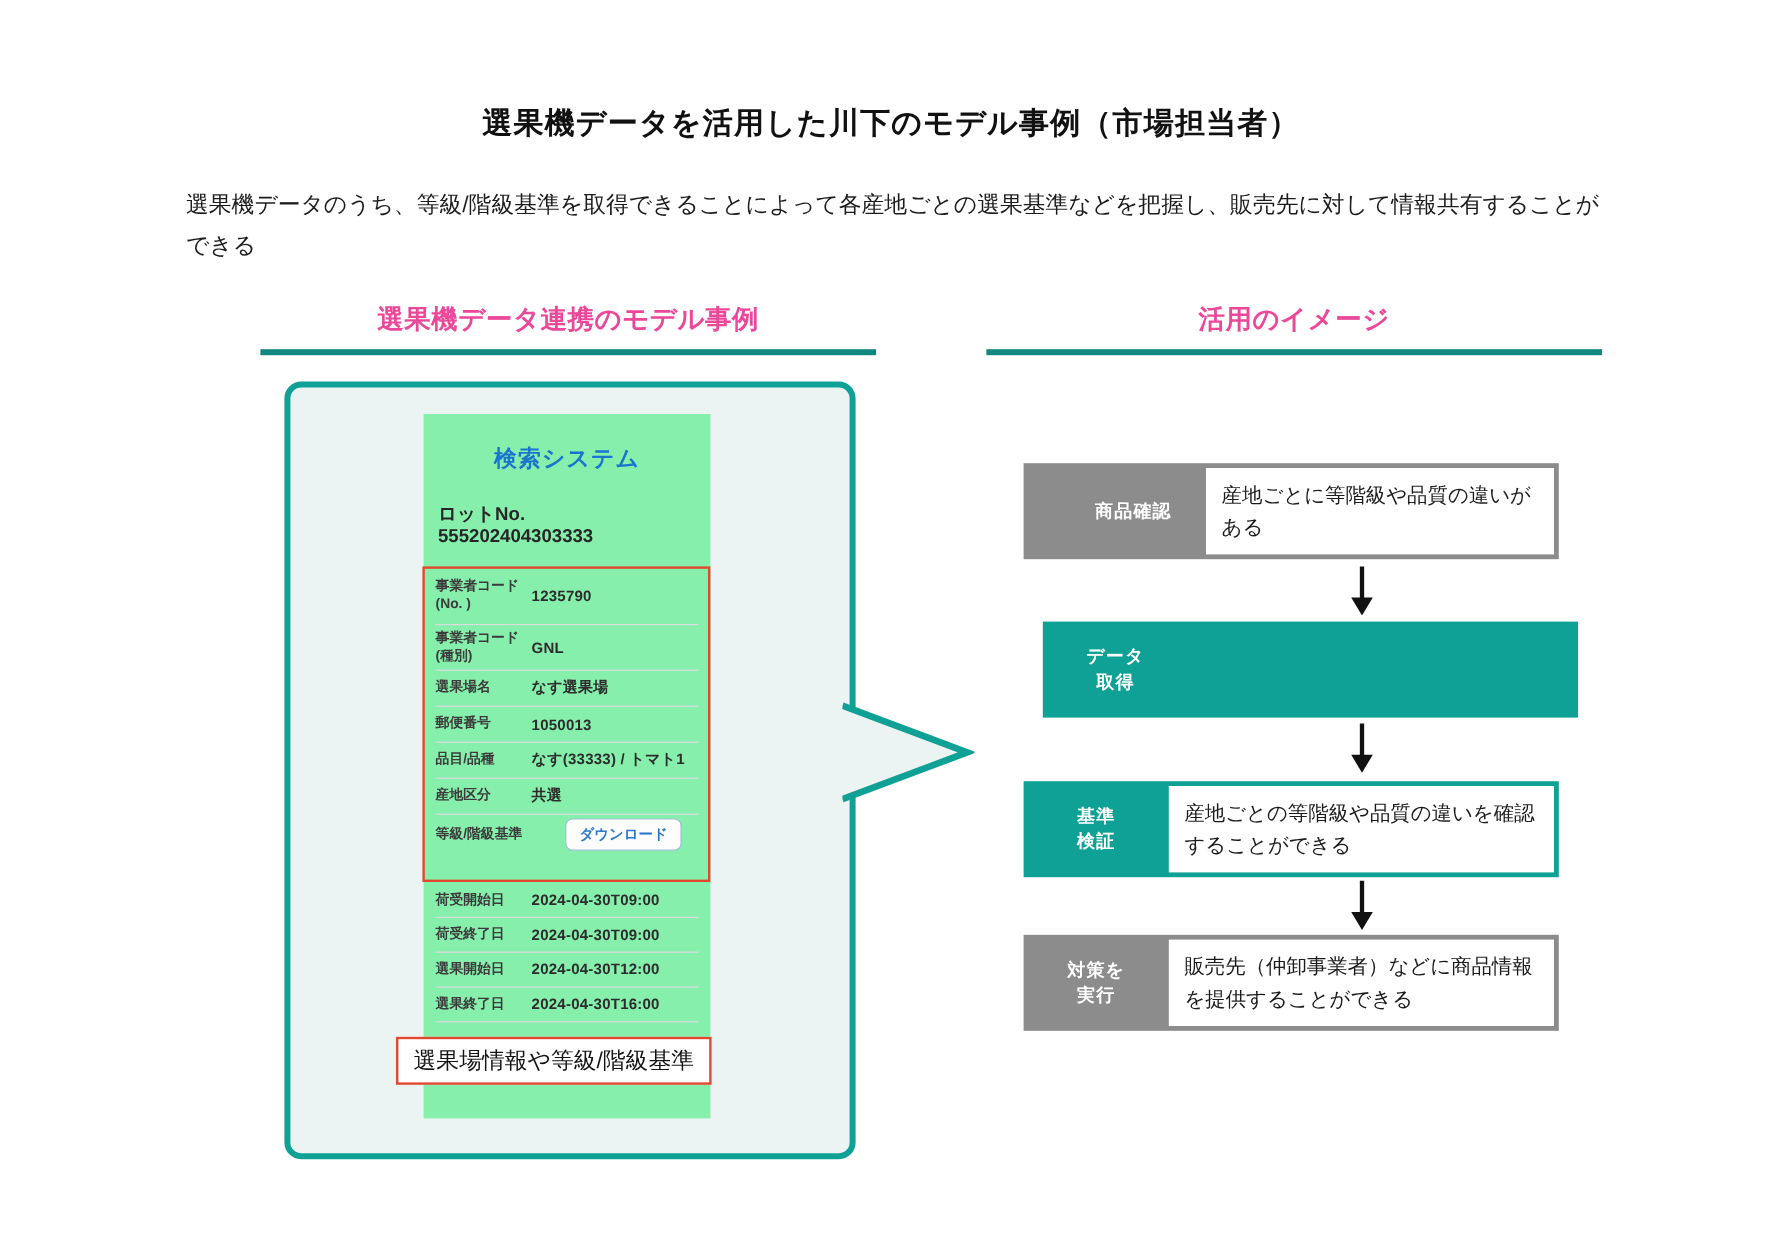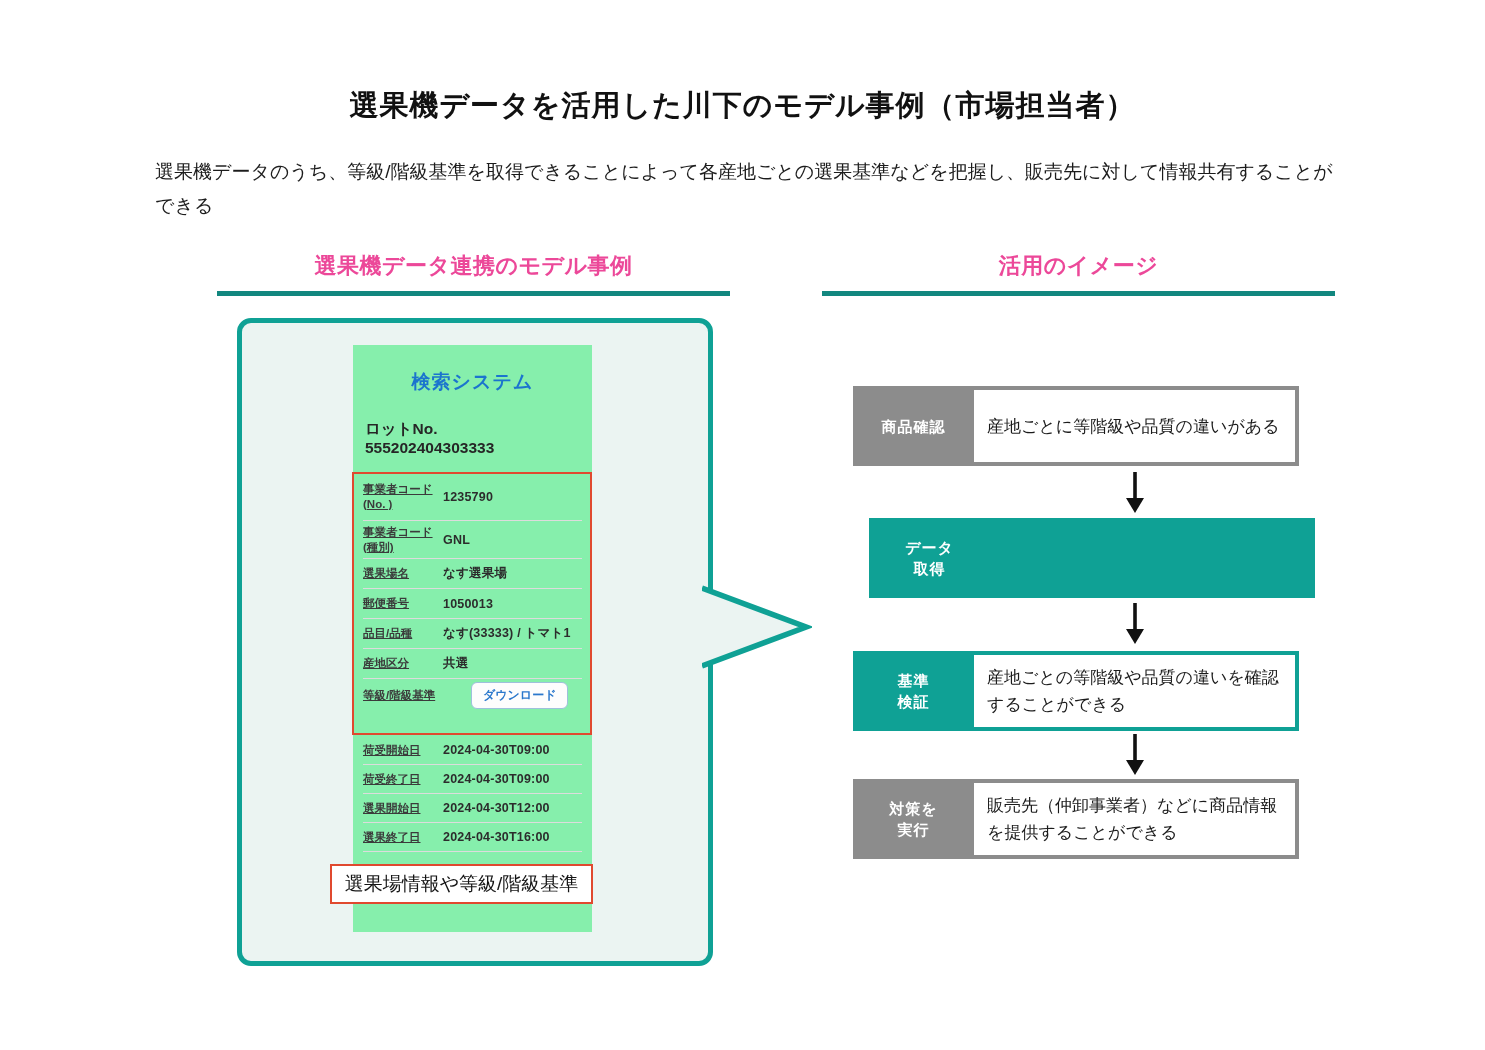--- a/index.html
+++ b/index.html
@@ -15,21 +15,21 @@
   html,body{margin:0;padding:0;}
   body{
     width:1485px;height:1050px;position:relative;background:#ffffff;
     font-family:"Liberation Sans","DejaVu Sans",sans-serif;color:var(--ink);
     overflow:hidden;
   }
   .abs{position:absolute;}
 
   .page-title{
     top:86px;left:0;width:100%;text-align:center;
-    font-size:29px;font-weight:bold;letter-spacing:1px;color:#111;
+    font-size:25px;font-weight:bold;letter-spacing:1px;color:#111;
   }
   .page-desc{
     top:155px;left:155px;width:1190px;
     font-size:19px;line-height:34px;color:#1c1c1c;
   }
 
   .col-header{
     top:251px;height:30px;text-align:center;
     font-size:22px;font-weight:bold;color:#ec4899;letter-spacing:0.5px;
   }
@@ -68,21 +68,21 @@
     border-bottom:1px solid #dcdcdc;
     min-height:30px;
   }
   .prow.tall1{min-height:48px;}
   .prow.tall2{min-height:38px;}
   .prow.btnrow{min-height:33px;border-bottom:none;gap:28px;}
   .prow.date{min-height:29px;}
   .plabel{
     width:80px;flex:none;
     font-size:11.5px;font-weight:bold;color:#3b3b3b;
-    white-space:pre-line;line-height:15px;text-decoration:underline;
+    white-space:pre-line;line-height:15px;
   }
   .pvalue{
     flex:1;font-size:12.5px;font-weight:bold;color:#2c2c2c;
     white-space:nowrap;letter-spacing:0.2px;
   }
   .dl-btn{
     background:#fdfdfd;border:1.5px solid #9FC0DC;border-radius:6px;
     color:#2b78cc;font-size:12px;font-weight:bold;
     padding:4px 11px;cursor:pointer;font-family:inherit;
   }
@@ -109,21 +109,21 @@
     white-space:pre-line;line-height:21px;letter-spacing:1px;
   }
   .step .scontent{
     flex:1;background:#ffffff;margin:4px 4px 4px 0;
     display:flex;align-items:center;
     padding:0 10px 0 13px;
     font-size:17px;color:#1b1b1b;line-height:27px;
   }
   .step.gray{background:var(--gray);}
   .step.teal{background:var(--teal);}
-  .step1{top:386px;} .step2{top:518px;margin-left:16px;} .step3{top:651px;} .step4{top:779px;}
+  .step1{top:386px;padding-left:31px;} .step2{top:518px;margin-left:16px;} .step3{top:651px;} .step4{top:779px;}
 
   .flow-arrow{left:1124px;width:22px;height:42px;z-index:1;}
   .arrow1{top:471px;} .arrow2{top:602px;} .arrow3{top:733px;}
 </style>
 </head>
 <body>
 
 <div class="abs page-title">選果機データを活用した川下のモデル事例（市場担当者）</div>
 <div class="abs page-desc">選果機データのうち、等級/階級基準を取得できることによって各産地ごとの選果基準などを把握し、販売先に対して情報共有することができる</div>
 

